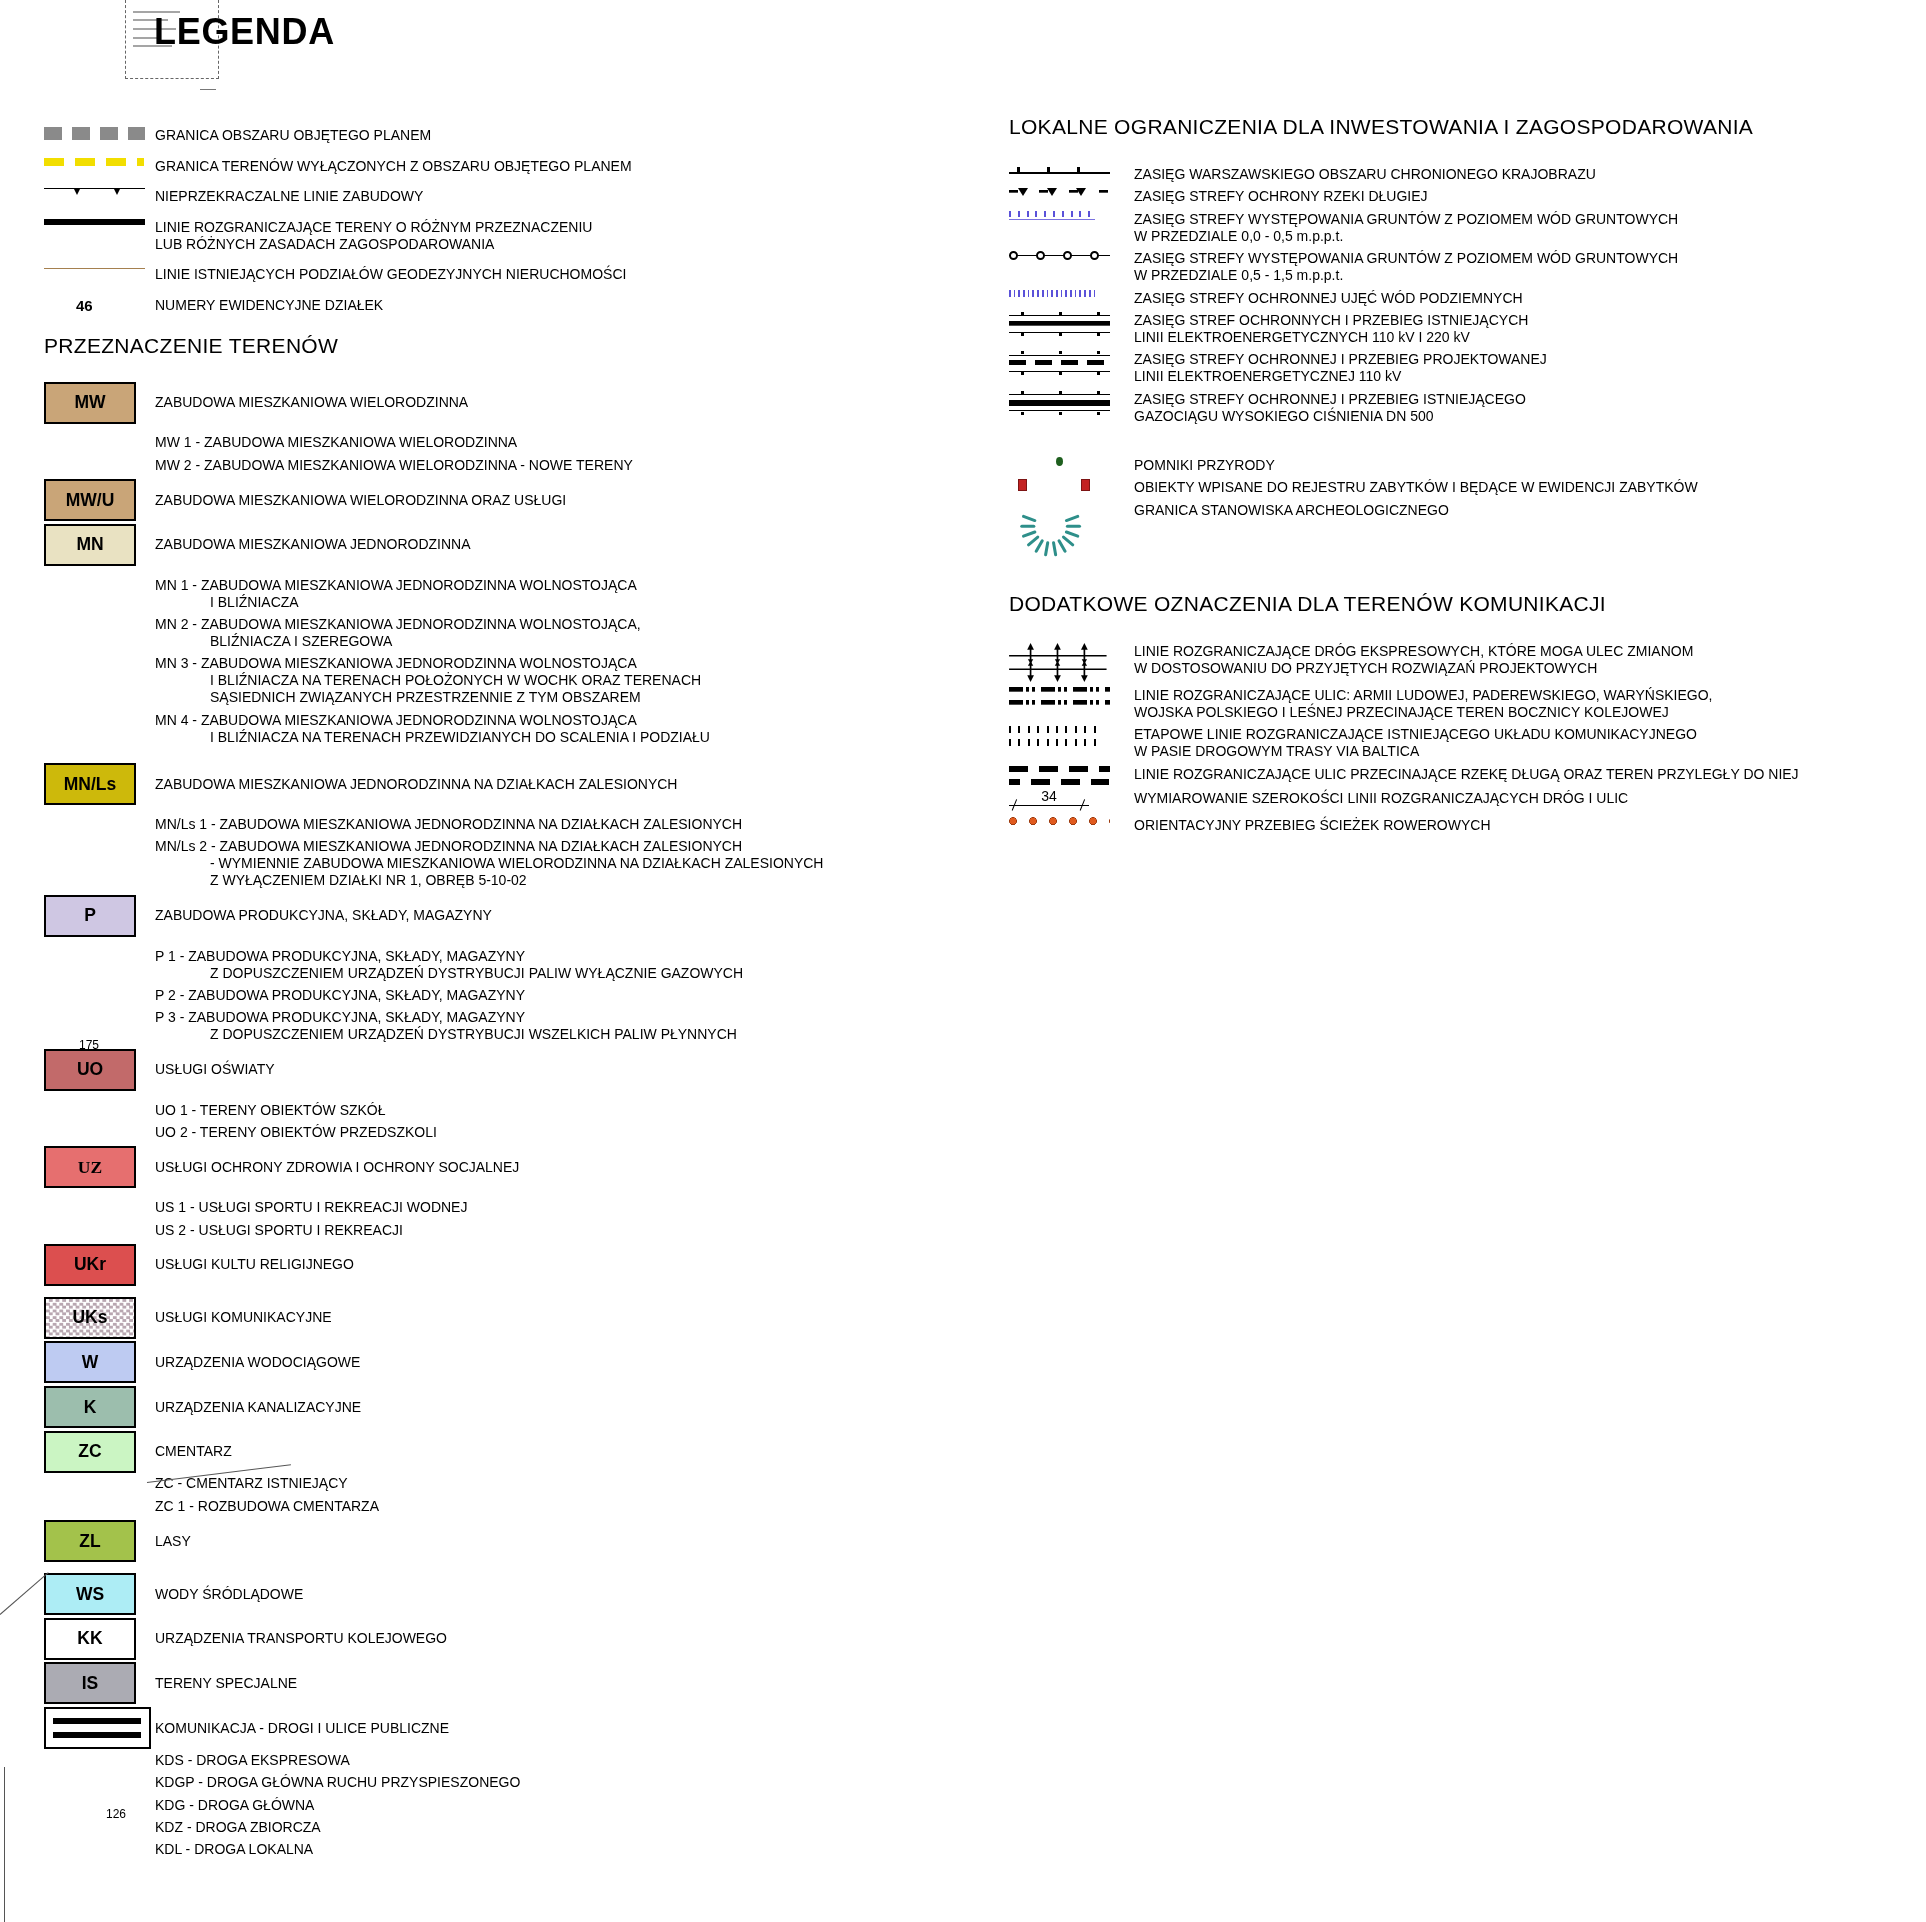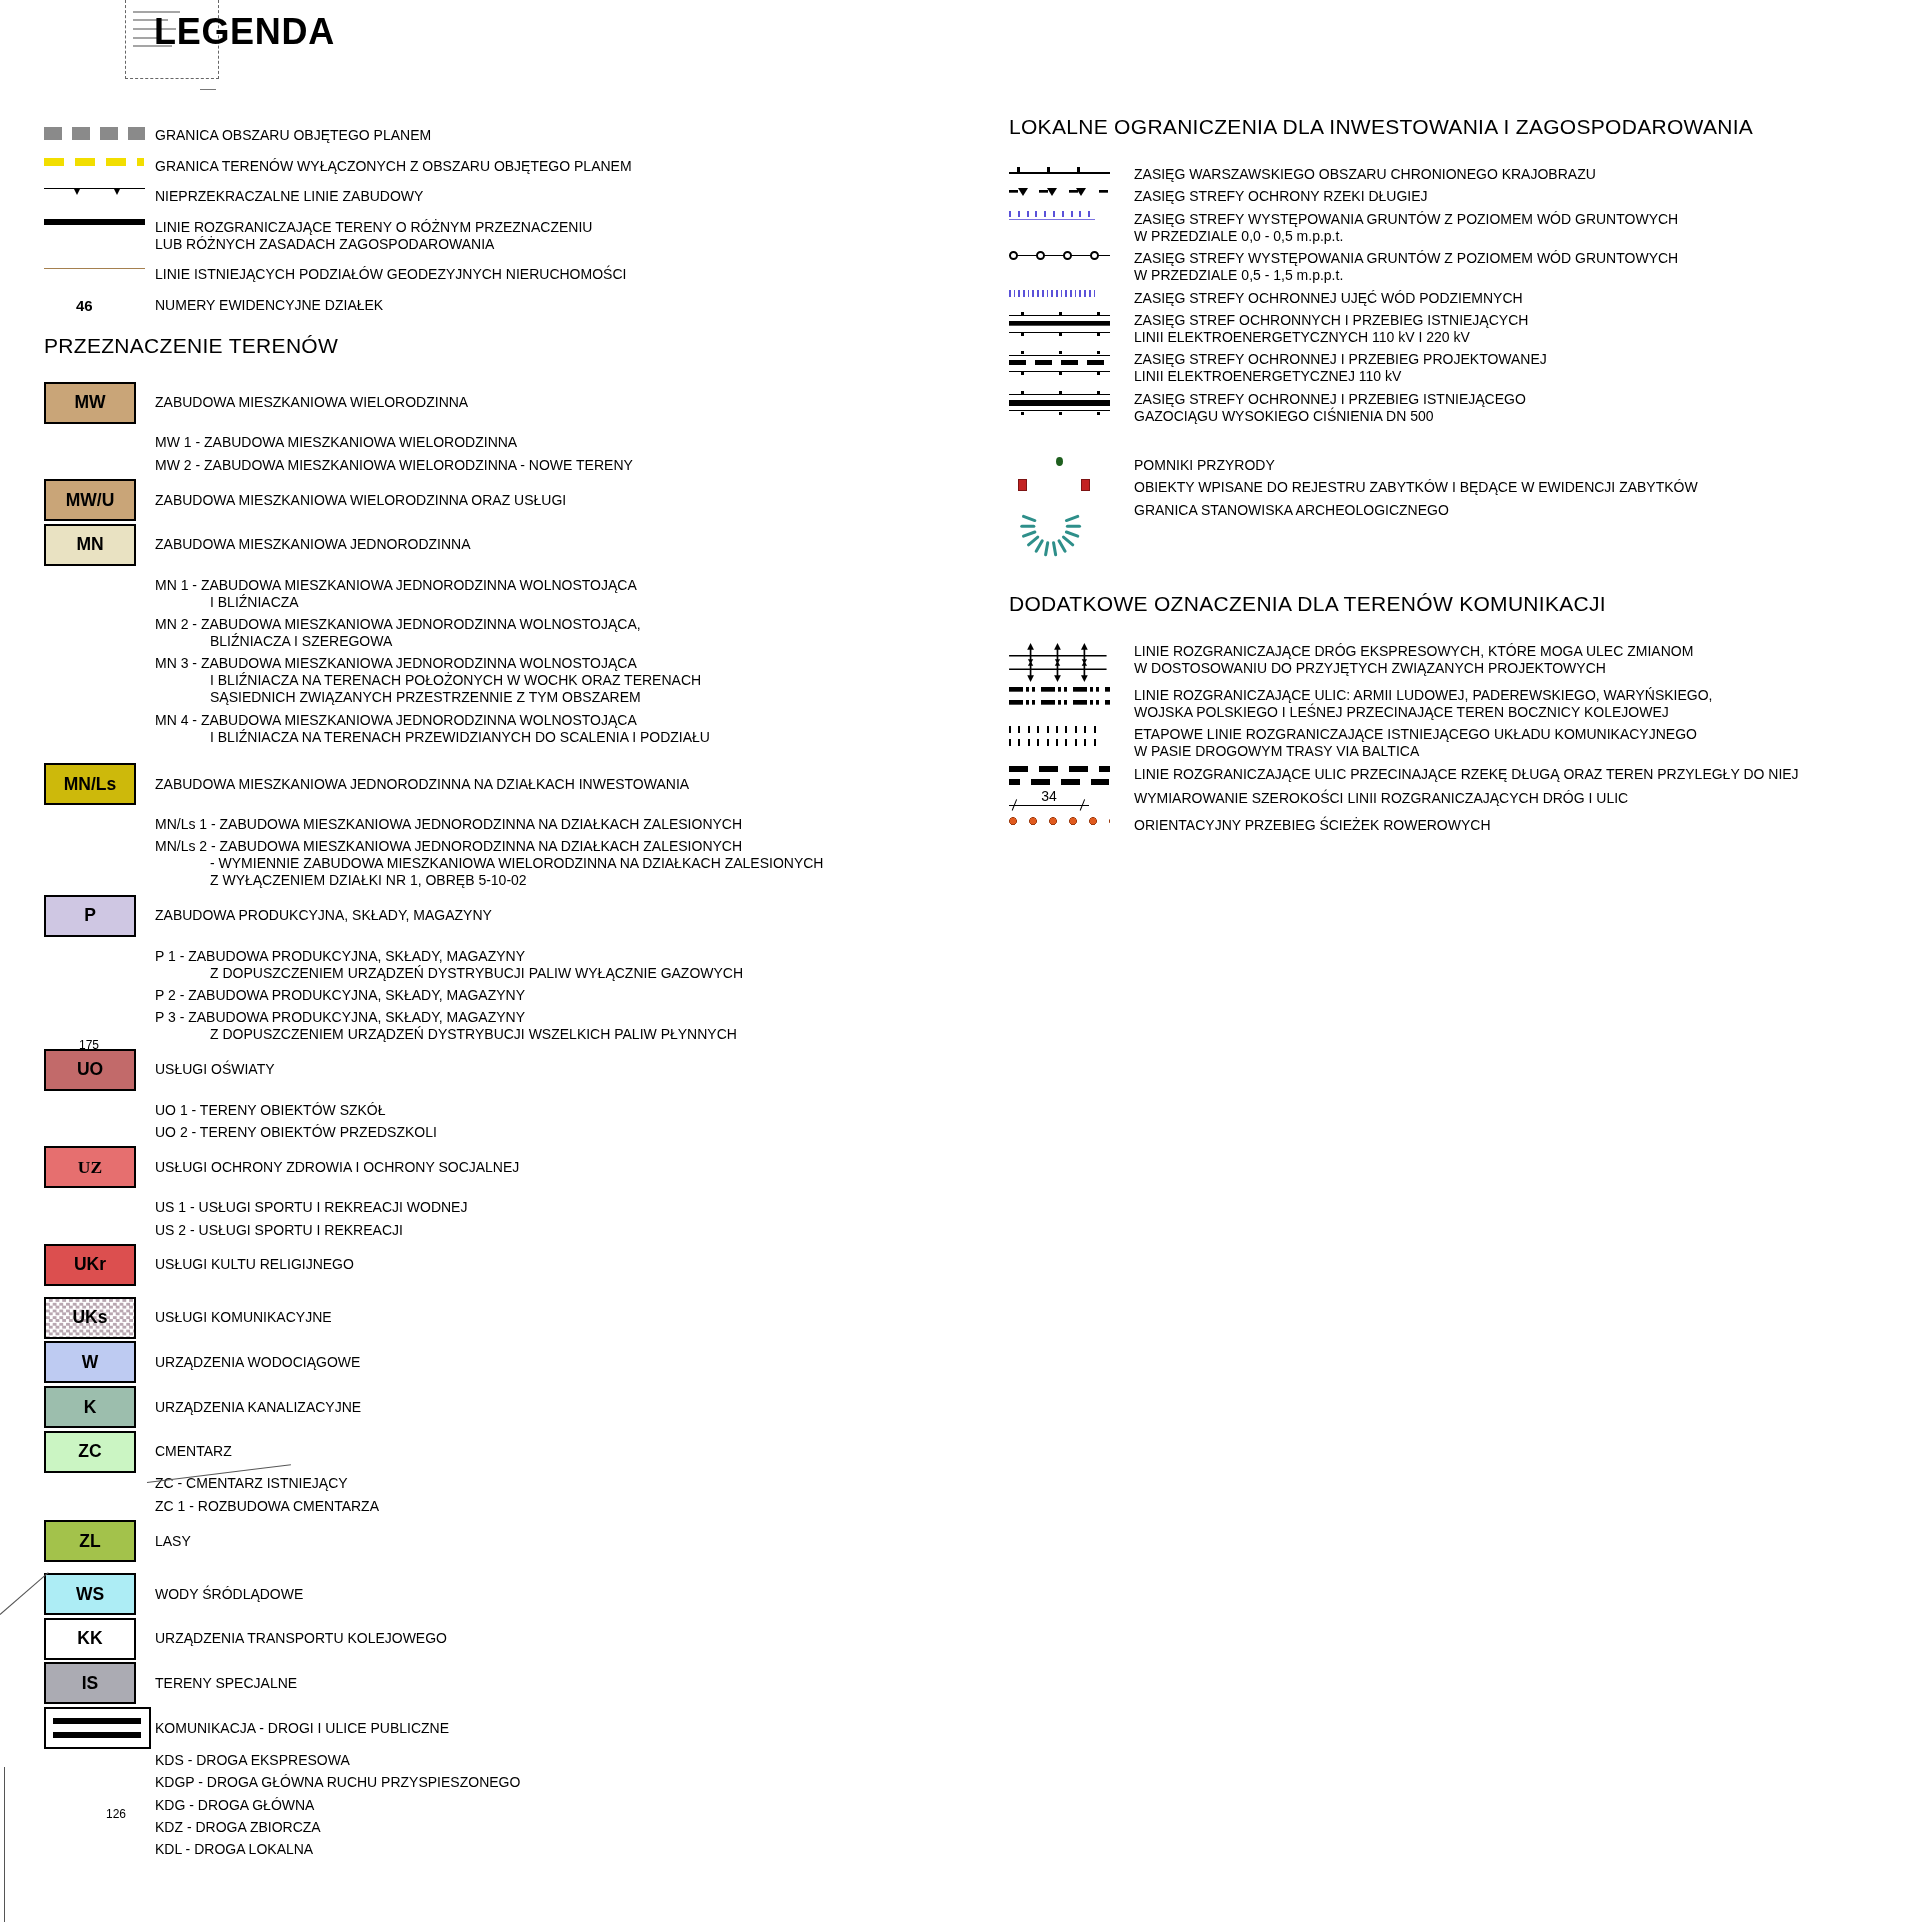--- a/index.html
+++ b/index.html
@@ -266,21 +266,21 @@
             <div class="lbl cont-indent">I BLIŹNIACZA NA TERENACH PRZEWIDZIANYCH DO SCALENIA I PODZIAŁU</div>
           </div>
         </div>
         <div class="row swatch-row gap-md">
           <div class="symcell">
             <div class="sym swatch" style="background: rgb(205, 185, 11);">
               <span class="code">MN/Ls</span>
             </div>
           </div>
           <div class="labelcell">
-            <div class="lbl">ZABUDOWA MIESZKANIOWA JEDNORODZINNA NA DZIAŁKACH INWESTOWANIA</div>
+            <div class="lbl">ZABUDOWA MIESZKANIOWA JEDNORODZINNA NA DZIAŁKACH ZALESIONYCH</div>
           </div>
         </div>
         <div class="row txt">
           <div class="symcell"></div>
           <div class="labelcell">
             <div class="lbl">MN/Ls 1 - ZABUDOWA MIESZKANIOWA JEDNORODZINNA NA DZIAŁKACH ZALESIONYCH</div>
           </div>
         </div>
         <div class="row txt">
           <div class="symcell"></div>
@@ -655,21 +655,21 @@
                 <polygon points="68,34 76,34 72,27" fill="#000"></polygon>
                 <line x1="112" y1="8" x2="112" y2="50" stroke="#000" stroke-width="2.5"></line>
                 <polygon points="107,10 117,10 112,0" fill="#000"></polygon>
                 <polygon points="107,48 117,48 112,58" fill="#000"></polygon>
                 <polygon points="108,24 116,24 112,31" fill="#000"></polygon>
                 <polygon points="108,34 116,34 112,27" fill="#000"></polygon>
               </svg></div>
           </div>
           <div class="labelcell">
             <div class="lbl">LINIE ROZGRANICZAJĄCE DRÓG EKSPRESOWYCH, KTÓRE MOGA ULEC ZMIANOM</div>
-            <div class="lbl">W DOSTOSOWANIU DO PRZYJĘTYCH ZWIĄZANYCH PROJEKTOWYCH</div>
+            <div class="lbl">W DOSTOSOWANIU DO PRZYJĘTYCH ROZWIĄZAŃ PROJEKTOWYCH</div>
           </div>
         </div>
         <div class="row txt">
           <div class="symcell">
             <div class="sym s-street-dashdot"></div>
           </div>
           <div class="labelcell">
             <div class="lbl">LINIE ROZGRANICZAJĄCE ULIC: ARMII LUDOWEJ, PADEREWSKIEGO, WARYŃSKIEGO,</div>
             <div class="lbl">WOJSKA POLSKIEGO I LEŚNEJ PRZECINAJĄCE TEREN BOCZNICY KOLEJOWEJ</div>
           </div>

